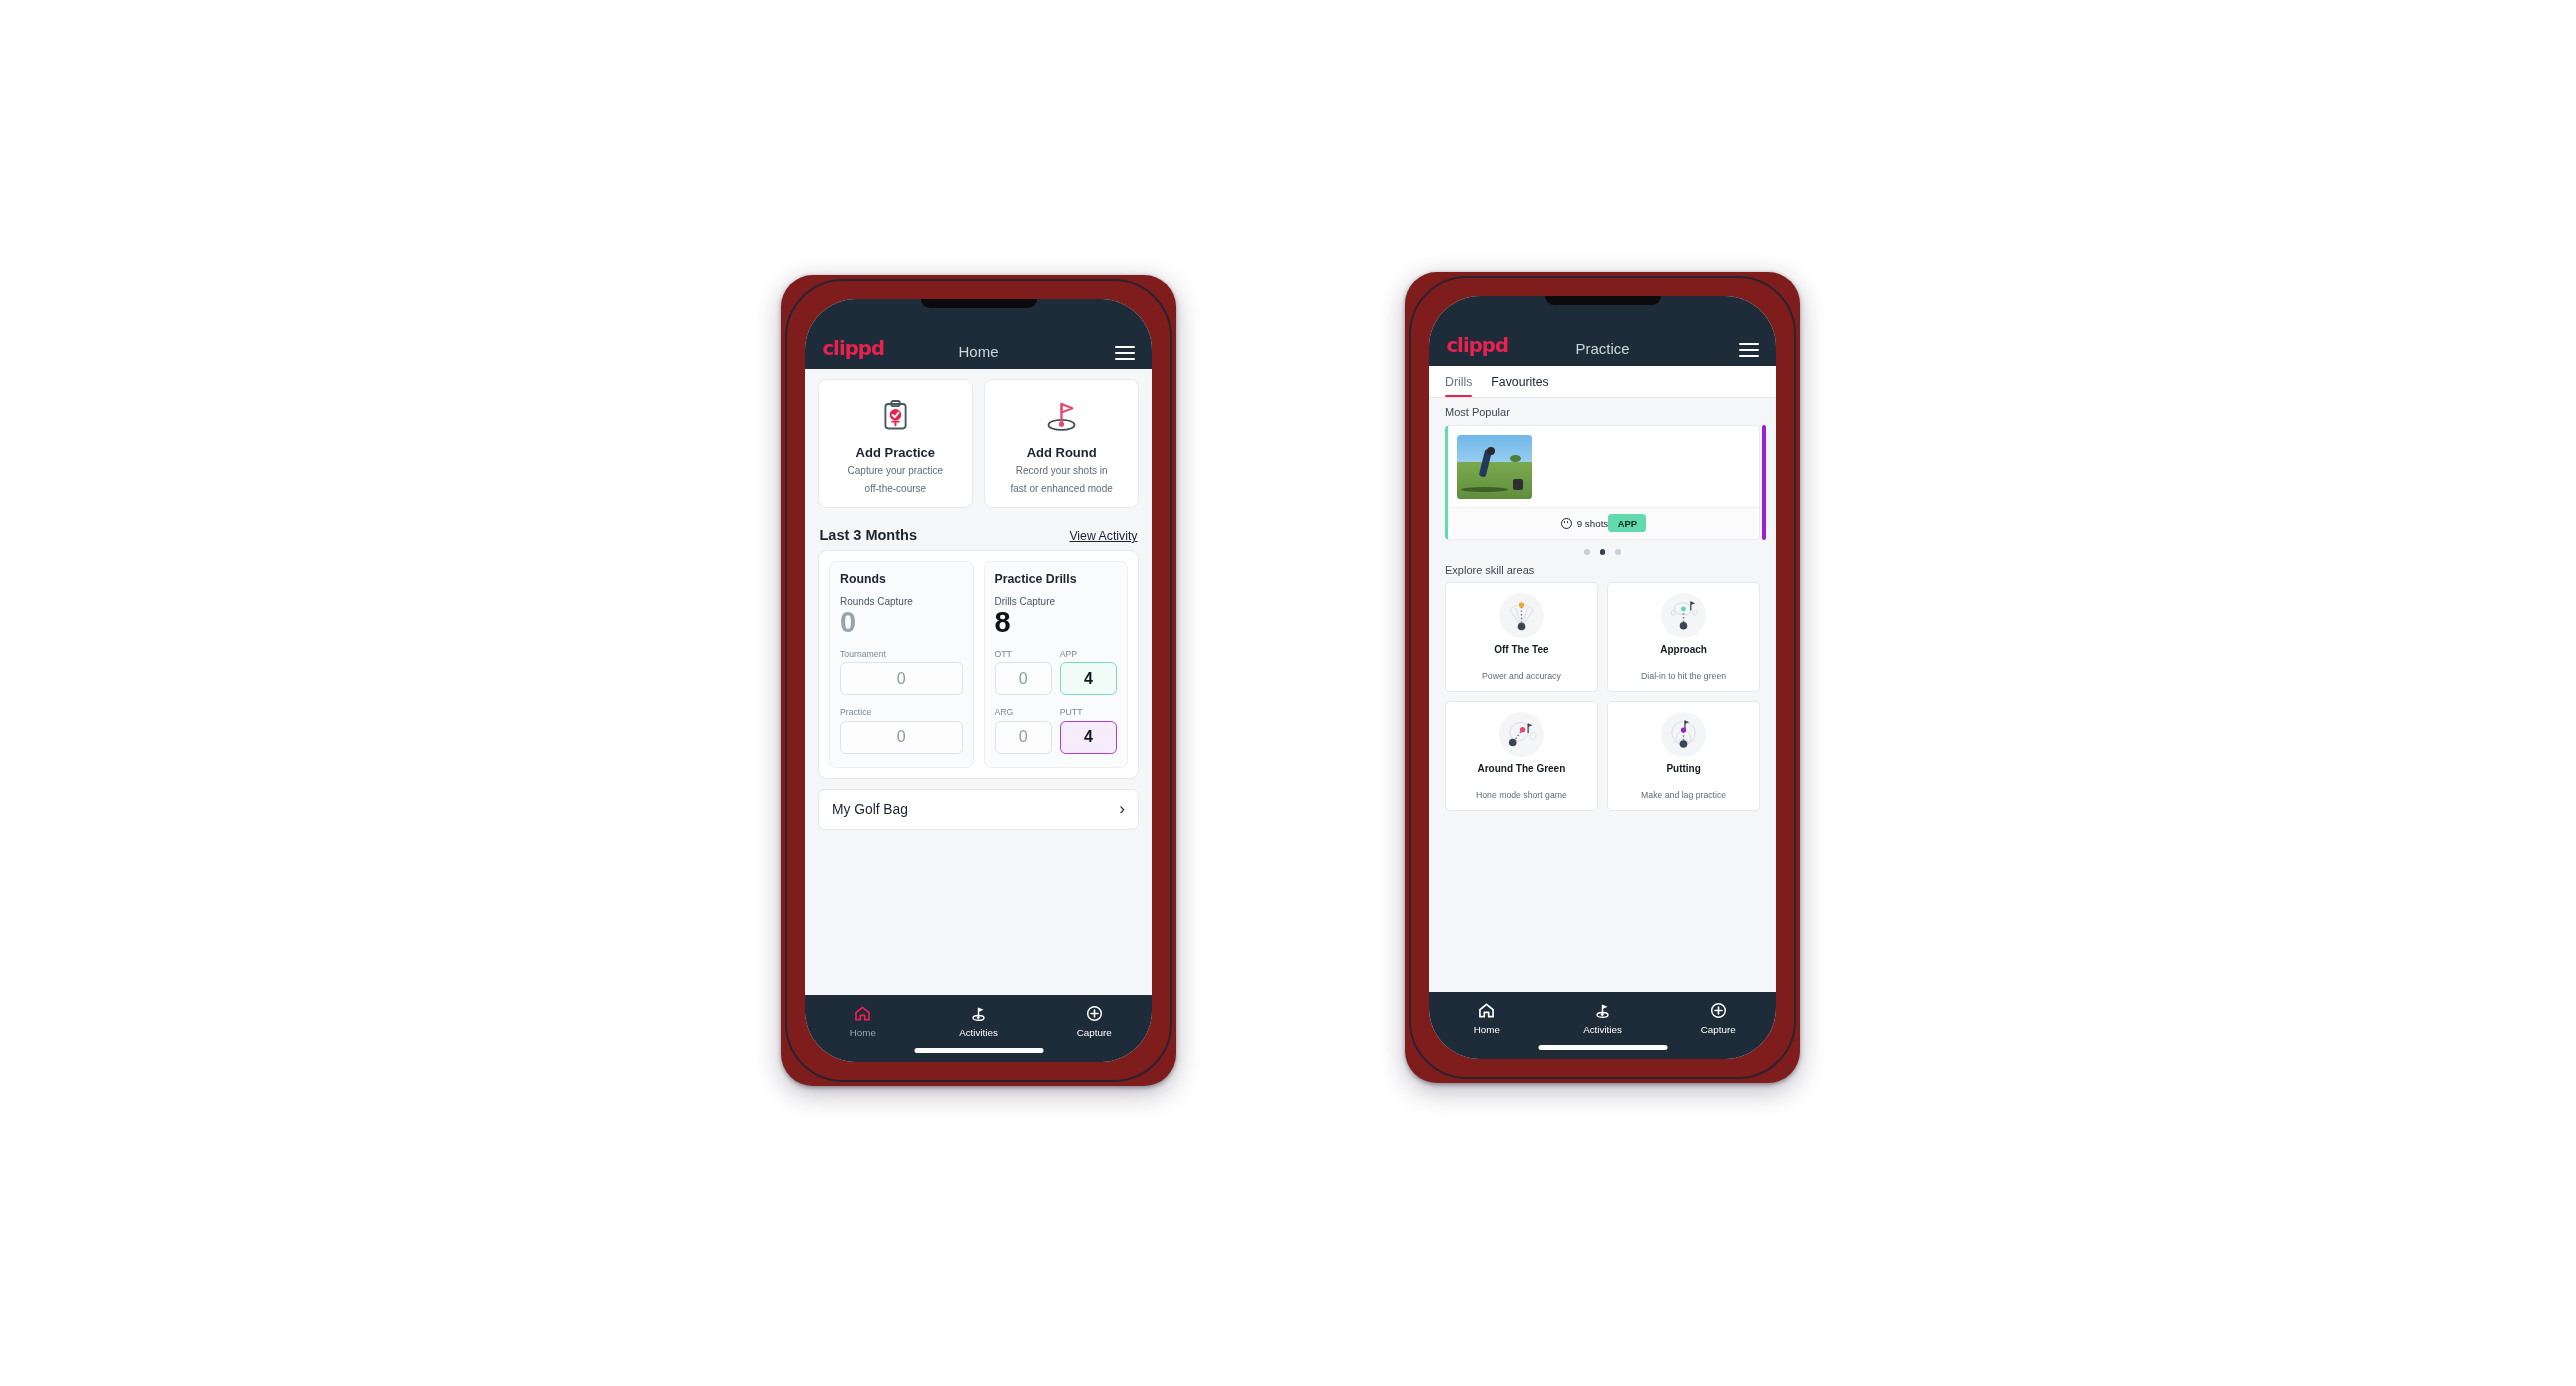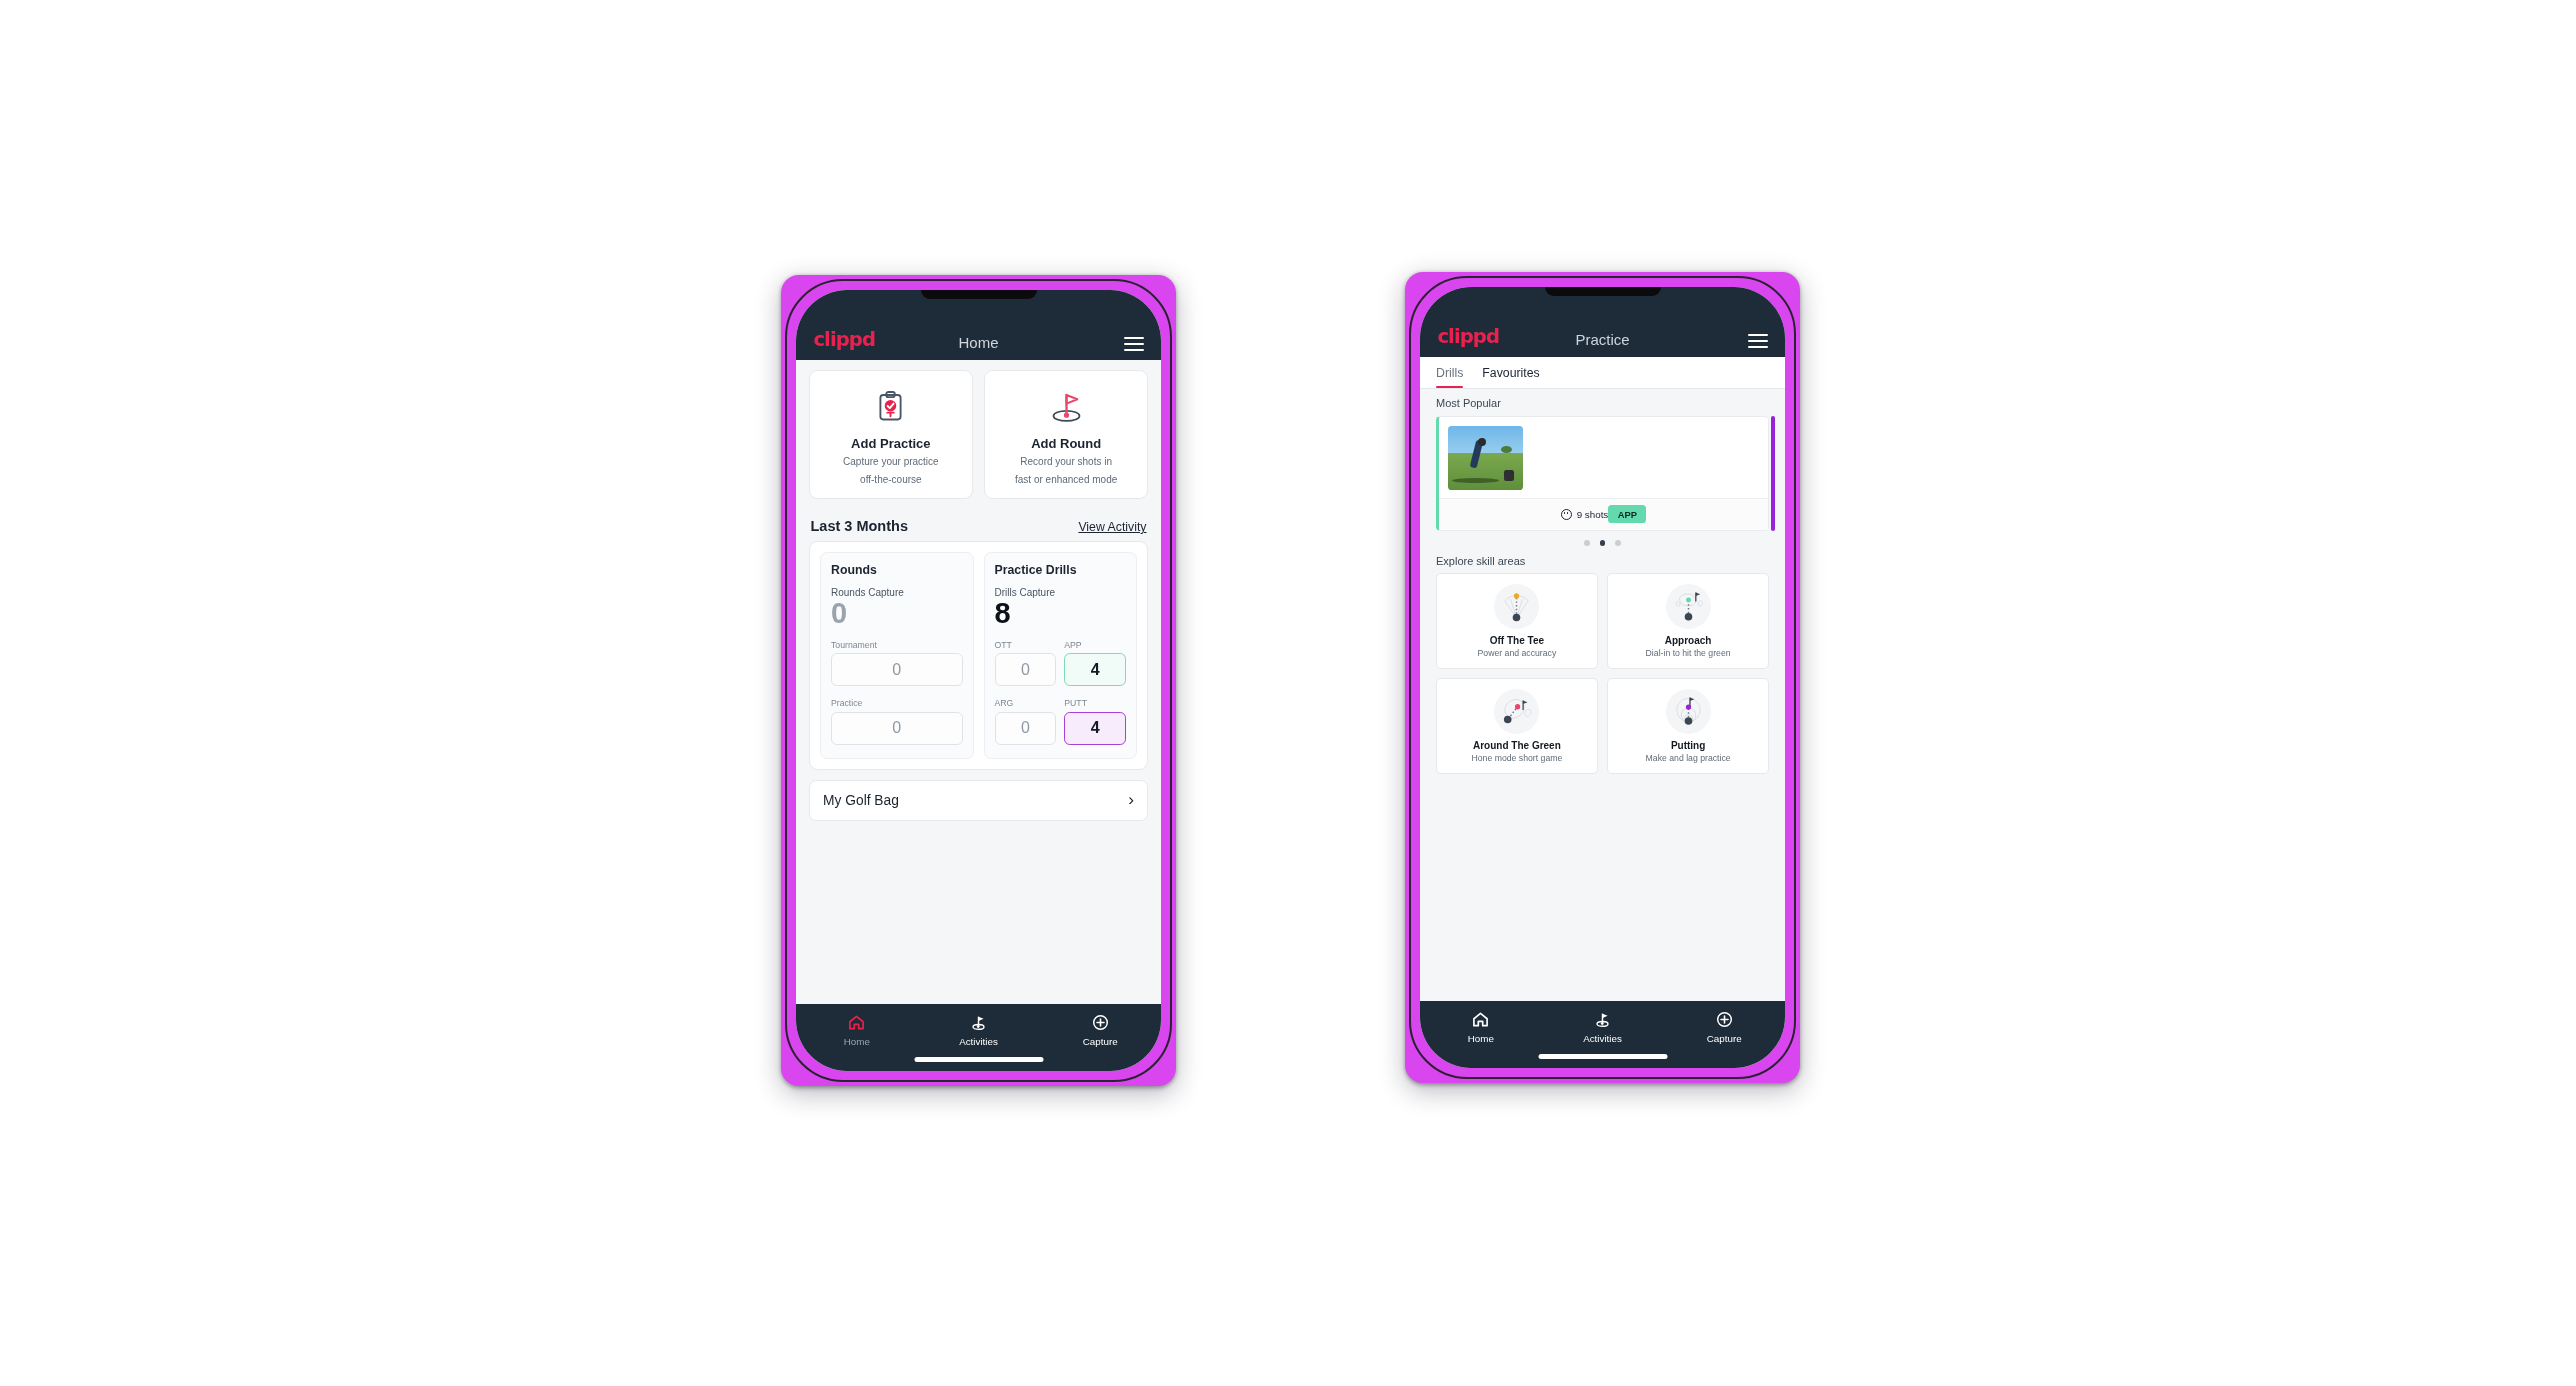--- a/index.html
+++ b/index.html
@@ -8,23 +8,23 @@
     background: #ffffff;
     font-family: "Liberation Sans", sans-serif;
     overflow: hidden;
   }
   .stage { position: relative; width: 2576px; height: 1386px; }
 
   
   .phone {
     position: absolute;
     width: 395px; height: 811px;
-    background: #d946ef;
-    border-radius: 18px;
-    padding: 15px;
+    background: #7f1d1d;
+    border-radius: 32px;
+    padding: 24px;
     box-shadow: 0 7.2px 26px rgba(30,20,50,0.30), 0 1.4px 4.3px rgba(0,0,0,.35);
   }
   .phone-inner-band {
     position: absolute; inset: 3.6px;
     border-radius: 58px;
     border: 2.2px solid #2a2230;
     pointer-events: none;
   }
   .phone1 { left: 781px; top: 275px; }
   .phone2 { left: 1405px; top: 272px; }
@@ -259,21 +259,21 @@
     background: #ffffff;
     border: 0.7px solid #e6e8ec;
     border-radius: 5px;
     padding: 9.4px 5.8px 10px;
     display: flex; flex-direction: column; align-items: center;
     min-height: 85px;
   }
   .skill-ico { width: 45px; height: 45px; border-radius: 50%; background: #f4f5f7;
                display: flex; align-items: center; justify-content: center; }
   .skill-name { font-size: 10px; font-weight: 700; color: #141a21; margin-top: 6.5px; }
-  .skill-sub { font-size: 8.7px; color: #5f6b78; margin-top: 2px; text-align: center; }
+  .skill-sub { font-size: 8.7px; color: #5f6b78; margin-top: 16px; text-align: center; }
 
   
   .bottomnav {
     background: #1e2b38;
     height: 67px;
     flex: none;
     display: flex;
     align-items: flex-start;
     padding-top: 9.4px;
     position: relative;

